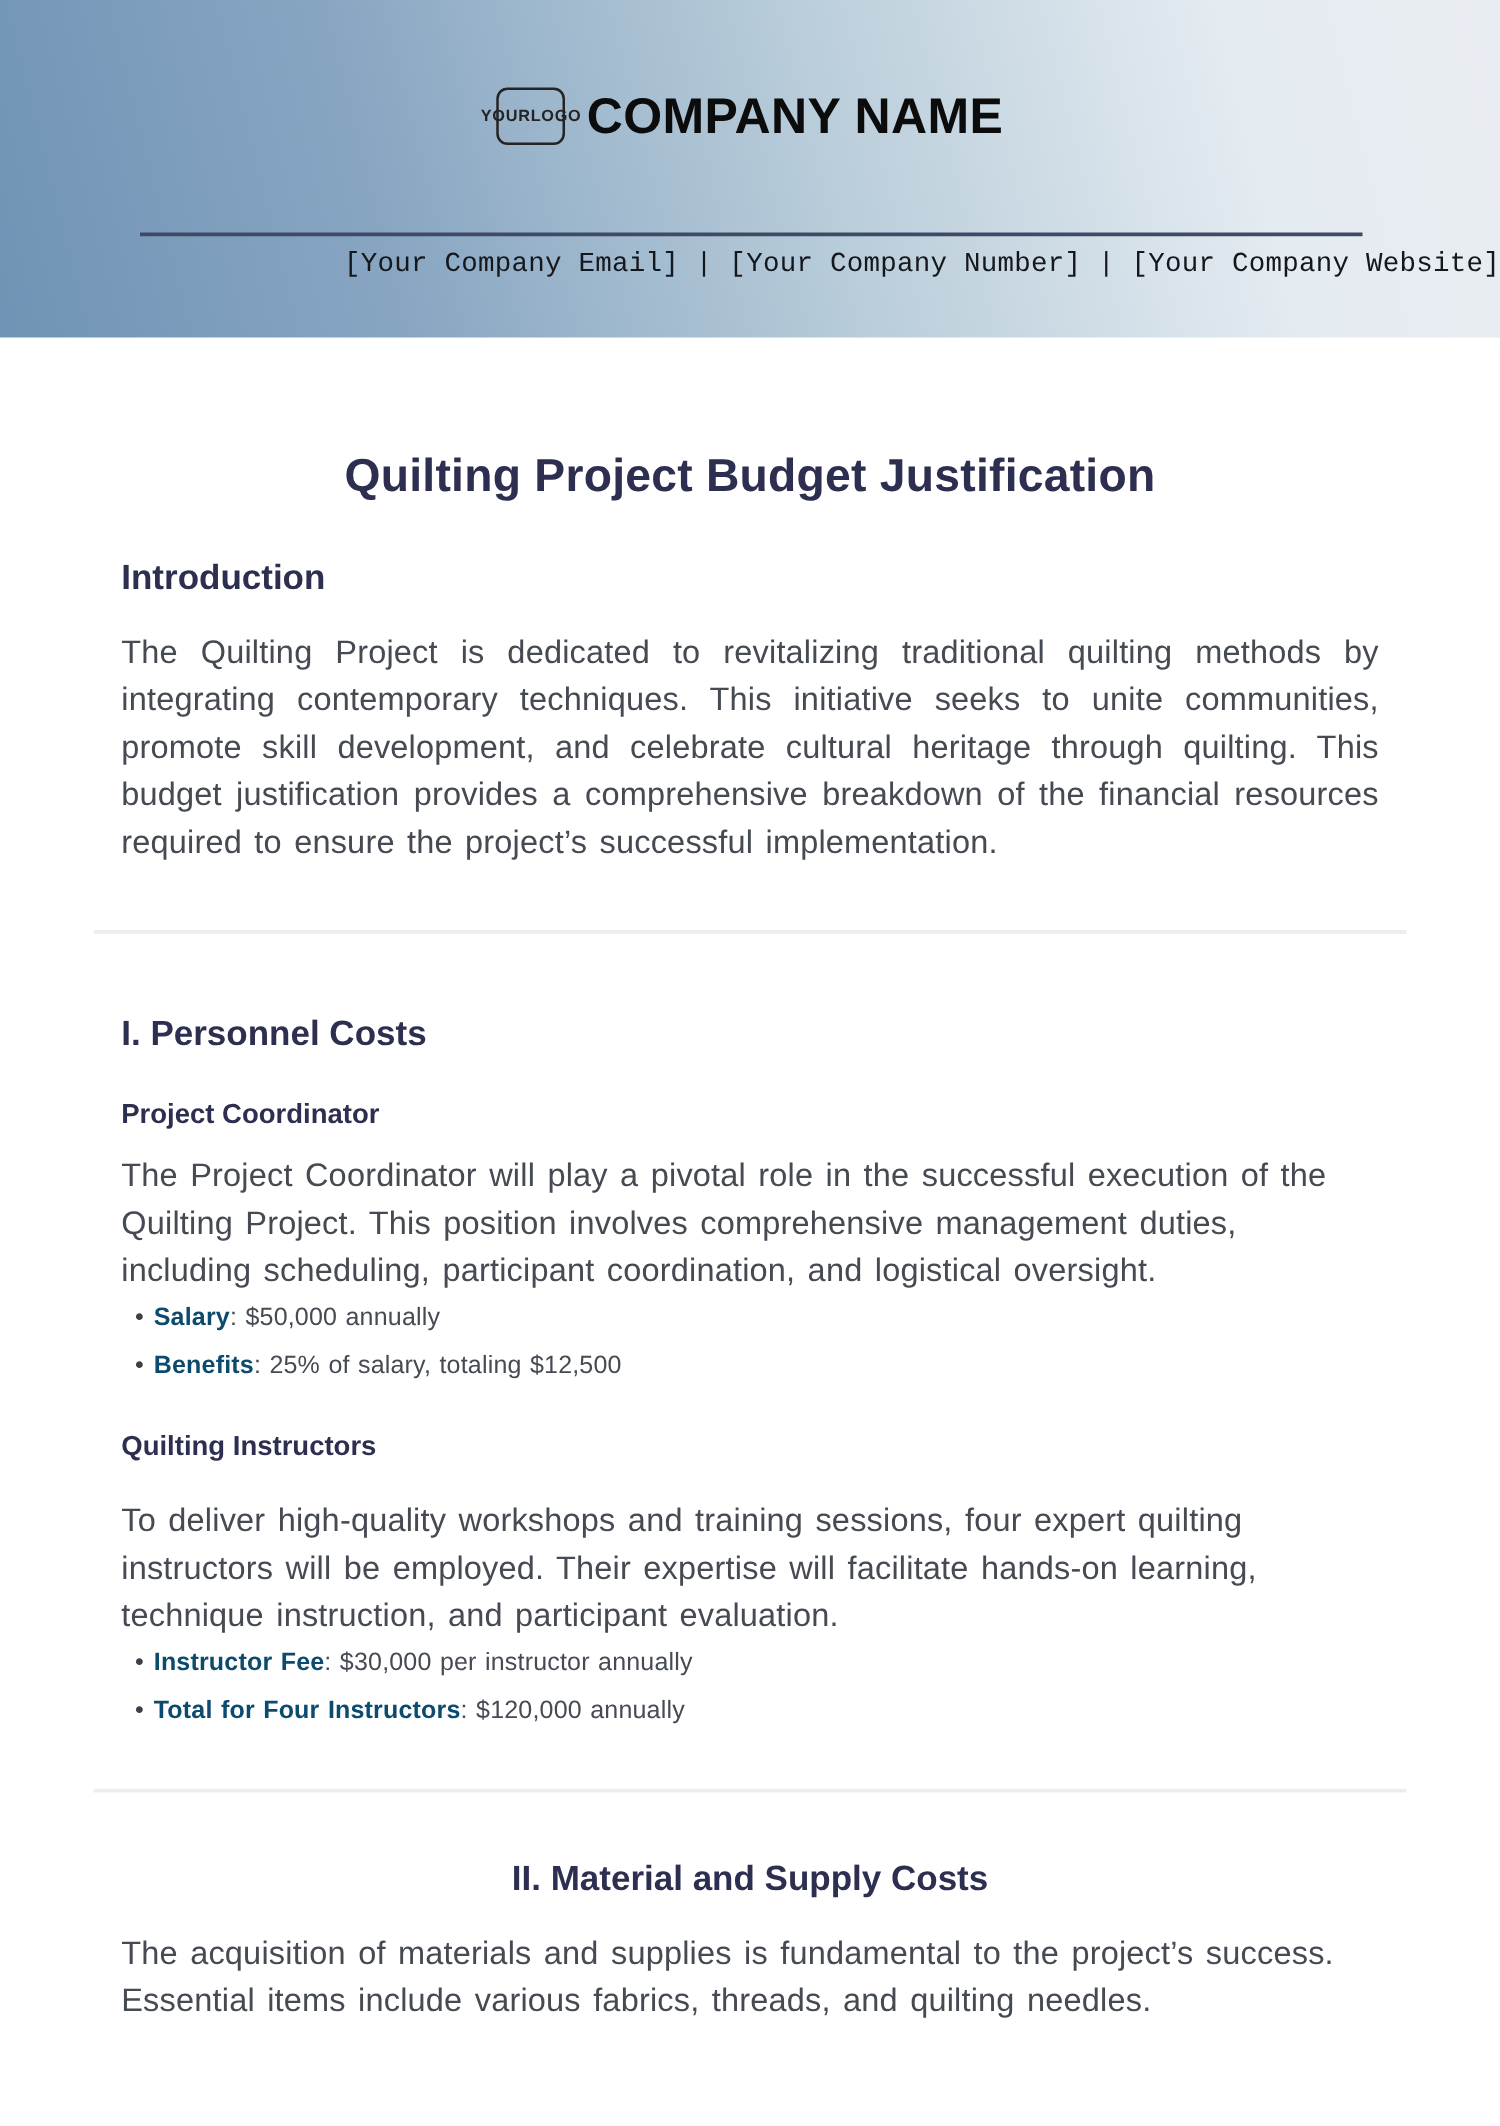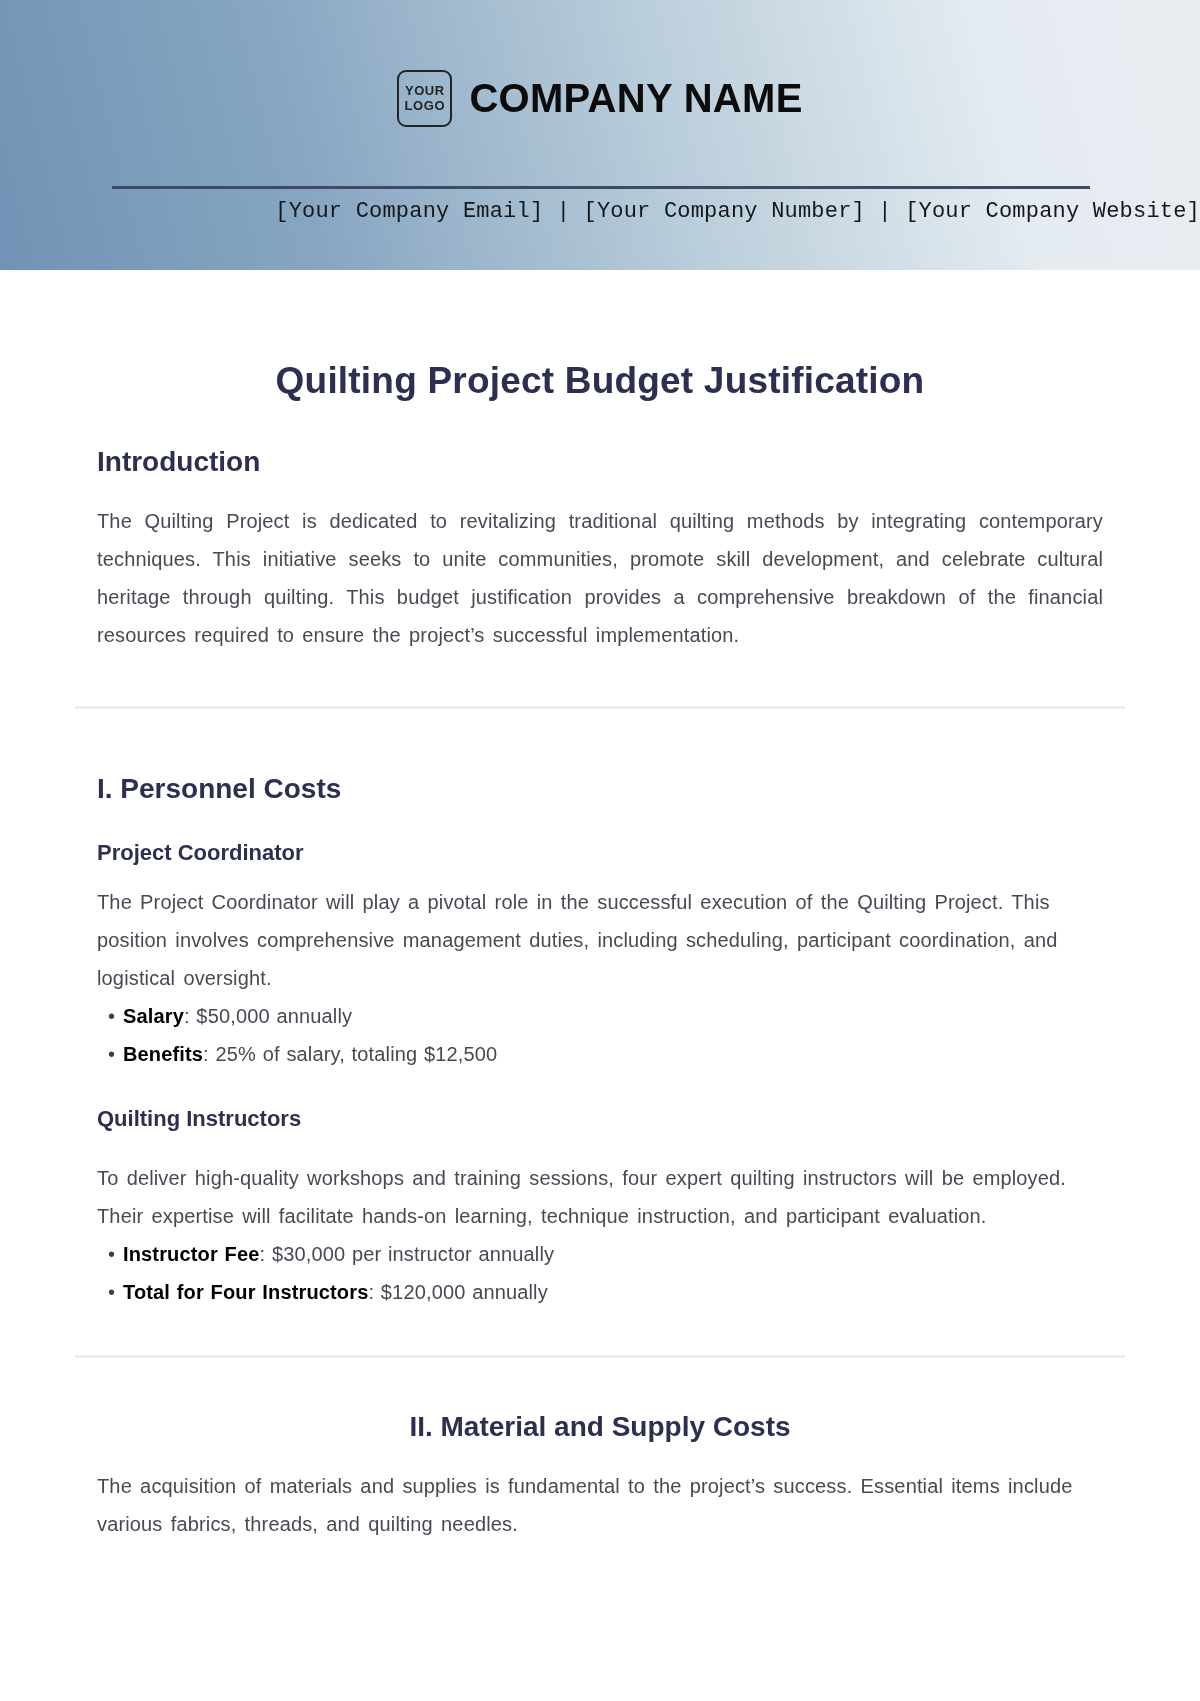--- a/index.html
+++ b/index.html
@@ -26,26 +26,26 @@
   }
   .brand-row {
     display: flex;
     align-items: center;
     justify-content: center;
     gap: 17px;
     padding-top: 70px;
   }
   .logo-box {
     width: 55px;
-    height: 57px;
+    height: 46px;
     box-sizing: border-box;
     border: 2px solid #242424;
     border-radius: 9px;
     display: flex;
-    flex-direction: column;
+    flex-direction: row;
     align-items: center;
     justify-content: center;
     line-height: 1.12;
   }
   .logo-box span {
     font-size: 13px;
     font-weight: 700;
     letter-spacing: 0.6px;
     color: #242424;
   }
@@ -97,21 +97,21 @@
   }
   h3 {
     margin: 0;
     font-size: 22px;
     line-height: 28px;
     font-weight: 700;
     color: #2d2f50;
   }
   p {
     margin: 0;
-    font-size: 20px;
+    font-size: 26px;
     line-height: 38px;
     color: #454a53;
     word-spacing: 2.5px;
     letter-spacing: 0.15px;
   }
   .mt-intro-h  { margin-top: 38px; }
   .mt-intro-p  { margin-top: 22px; text-align: justify; }
   .mt-s1-h     { margin-top: 62px; }
   .mt-sub1     { margin-top: 32px; }
   .mt-p1       { margin-top: 16px; }
@@ -135,21 +135,21 @@
     word-spacing: 1px;
     letter-spacing: 0.15px;
   }
   ul.bullets li::before {
     content: "\2022";
     position: absolute;
     left: 11px;
     top: 0;
     color: #3a3f48;
   }
-  ul.bullets strong { font-weight: 700; color: #000000; }
+  ul.bullets strong { font-weight: 700; color: #0c4a6e; }
 
   hr.divider {
     border: none;
     height: 3px;
     background: #ededed;
     margin: 52px -22px 0;
   }
   hr.divider.second { margin-top: 44px; }
 </style>
 </head>

